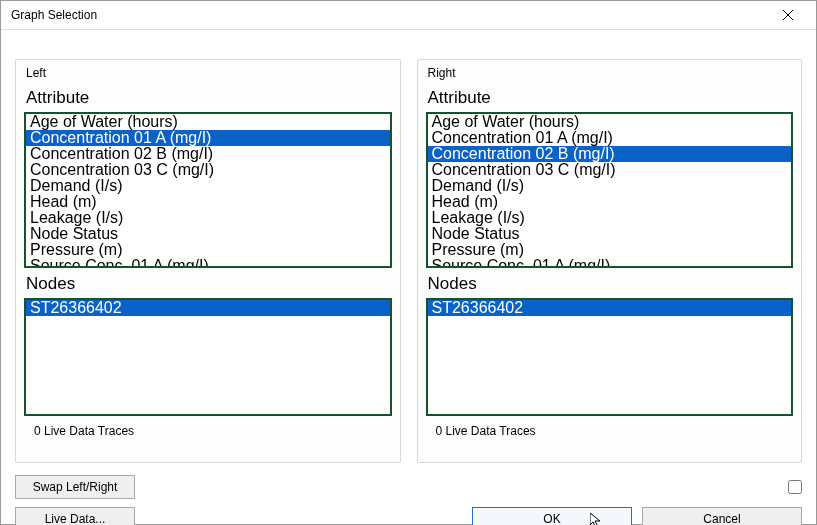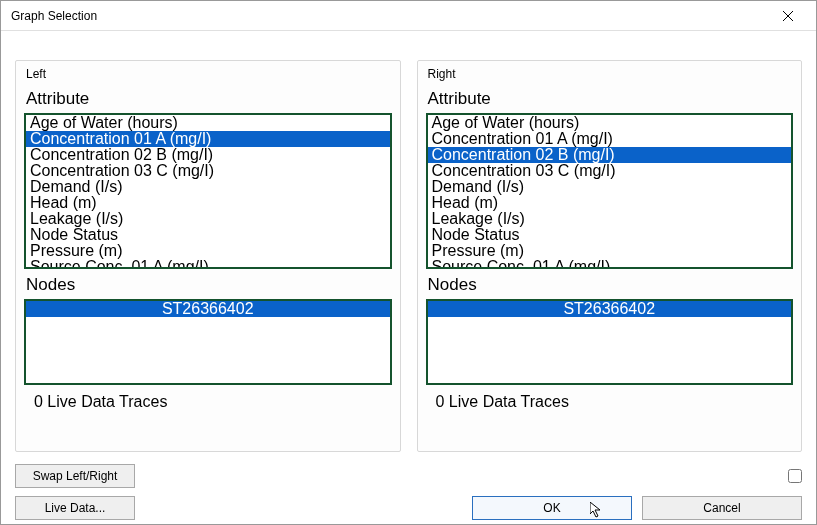--- a/index.html
+++ b/index.html
@@ -68,33 +68,33 @@
     margin: 2px 0 4px 2px;
   }
   .listbox {
     border: 2px solid #14532d;
     background: #fff;
     overflow-y: scroll;
     font-size: 16px;
     line-height: 16px;
   }
   .attr-list { height: 156px; }
-  .nodes-list { height: 86px; margin-bottom: 4px; overflow-y: auto; text-align: center; }
+  .nodes-list { height: 118px; margin-bottom: 4px; overflow-y: auto; }
   .item {
     padding: 0 4px;
     white-space: nowrap;
     cursor: default;
   }
   .item.selected {
     background: #0a62c9;
     color: #fff;
   }
   .trace-label {
     margin: 4px 0 16px 10px;
-    font-size: 16px;
+    font-size: 12px;
   }
   .btn {
     border: 1px solid #a8a8a8;
     background: #efefef;
     height: 24px;
     min-width: 120px;
     padding: 0 10px;
     font-size: 12px;
     font-family: inherit;
     cursor: default;

